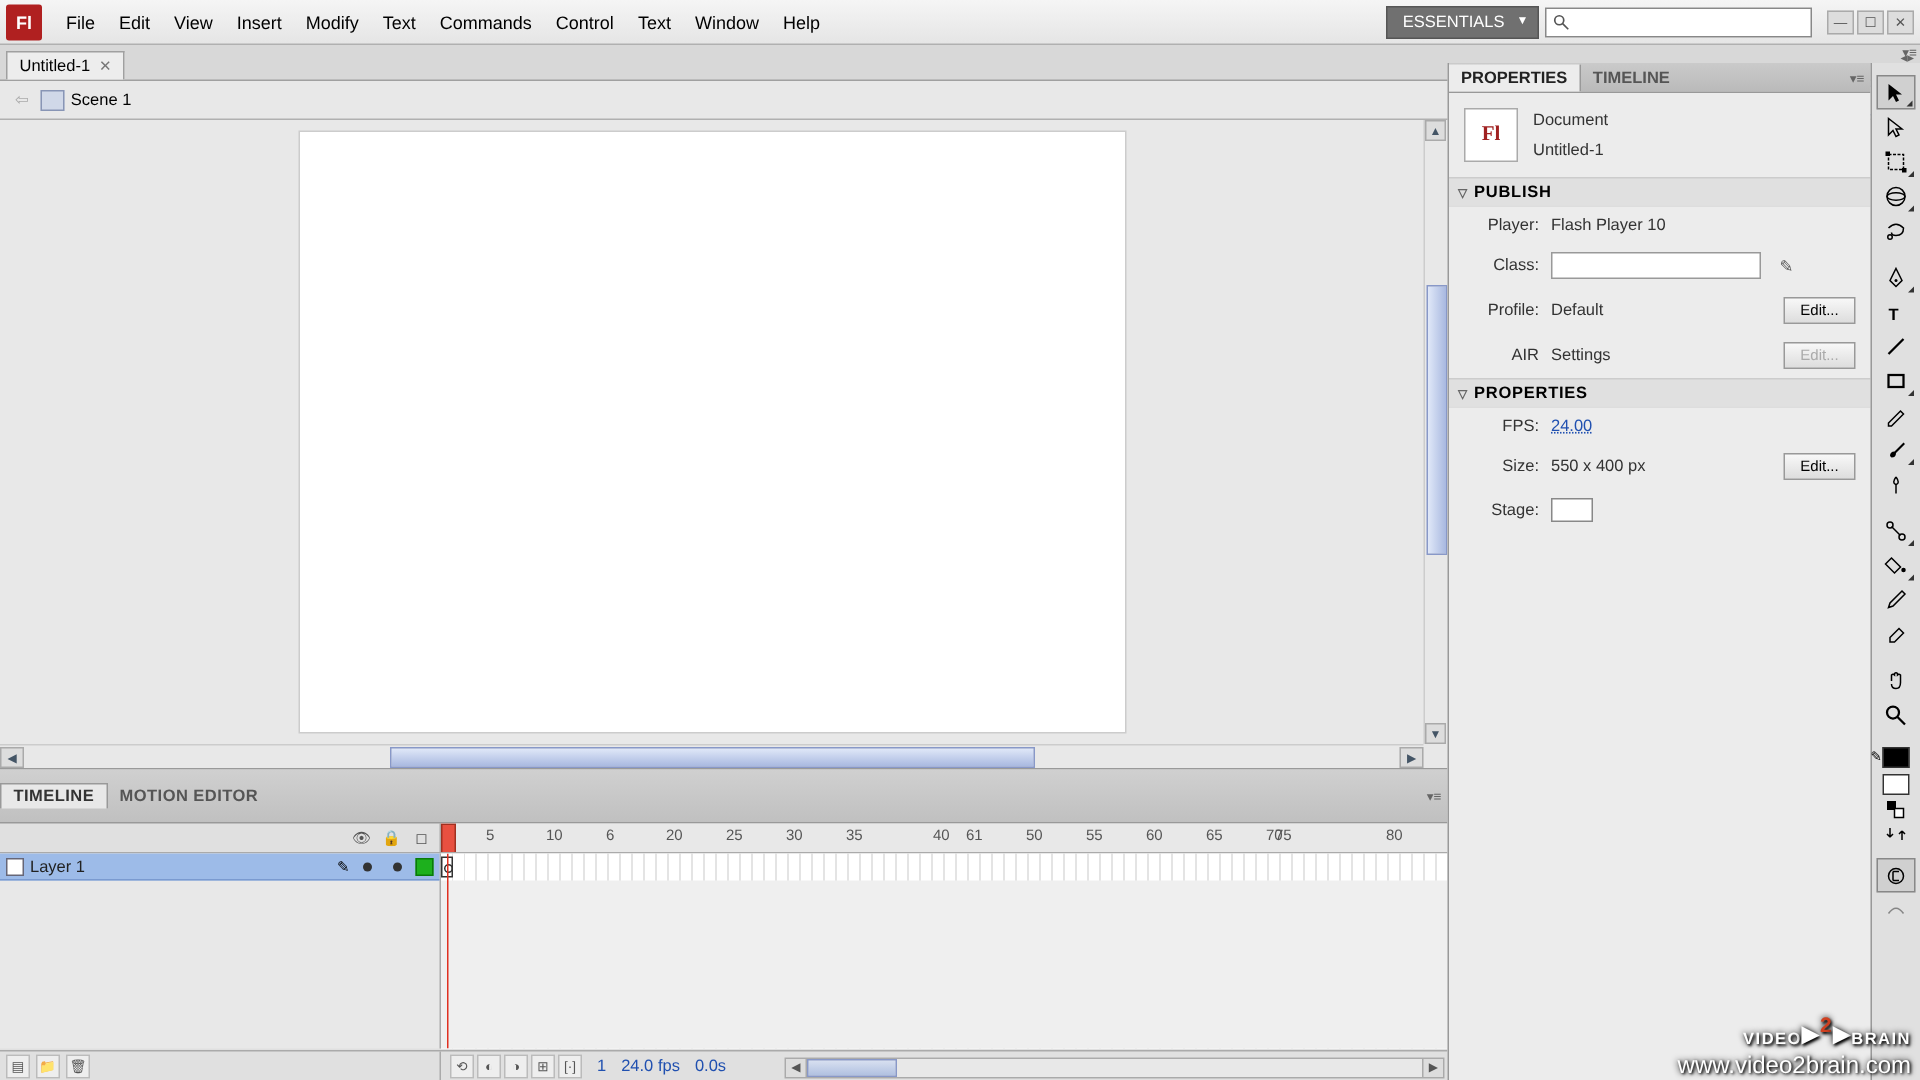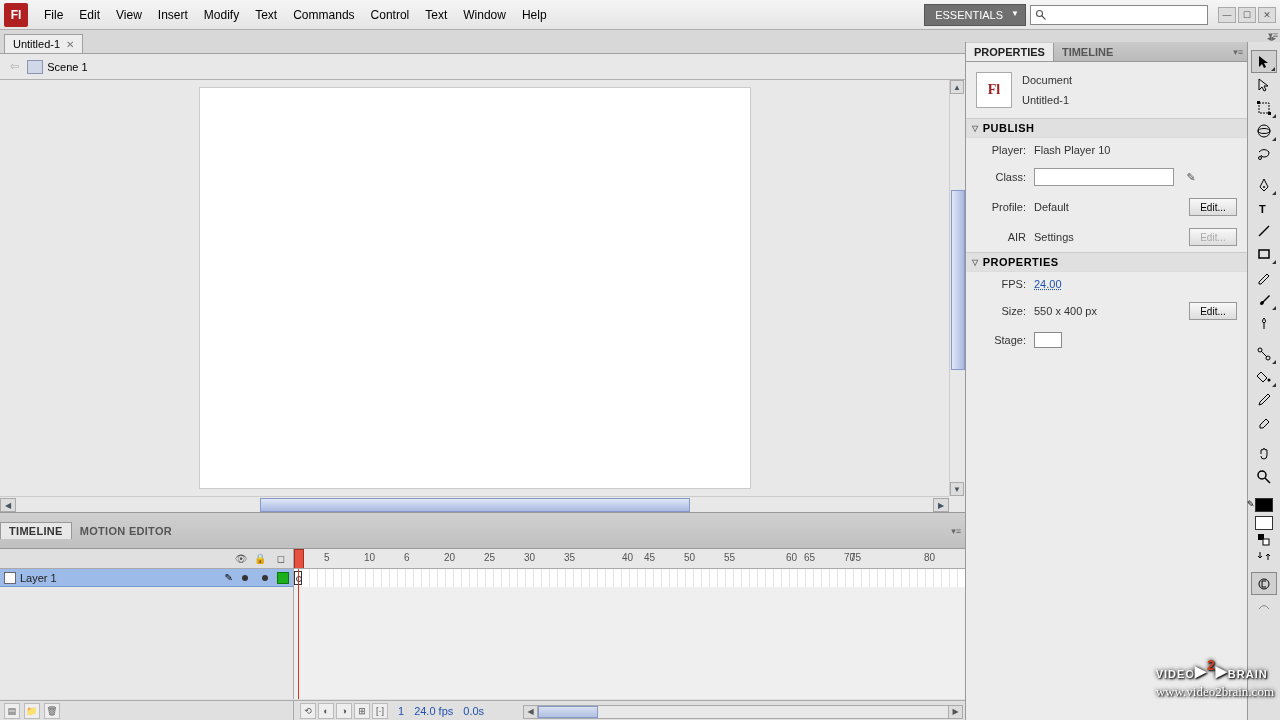--- a/index.html
+++ b/index.html
@@ -112,23 +112,23 @@
 .tools-panel { position: absolute; right: 0; top: 42px; width: 33px; height: 678px; background: #e0e0e0; border-left: 1px solid #999; display: flex; flex-direction: column; align-items: center; padding-top: 8px; gap: 0; }
 .tool-btn { width: 26px; height: 23px; display: flex; align-items: center; justify-content: center; color: #222; position: relative; }
 .tool-btn.active { background: #d0d0d0; border: 1px solid #888; }
 .tool-btn svg { width: 16px; height: 16px; }
 .tool-corner { position: absolute; right: 1px; bottom: 1px; width: 0; height: 0; border-left: 4px solid transparent; border-bottom: 4px solid #333; }
 .tool-swatch { width: 18px; height: 14px; border: 1px solid #333; margin: 2px 0; }
 .tool-sep { height: 8px; }
 .tools-panel-top { position:absolute; right:2px; top:30px; color:#666; font-size:9px; }
 
 
-.watermark { position: absolute; right: 6px; bottom: 20px; text-align: left; color: #fff; text-shadow: 0 0 4px #000, 1px 1px 2px #000; font-family: Arial; pointer-events: none; }
+.watermark { position: absolute; right: 6px; bottom: 0; text-align: right; color: #fff; text-shadow: 0 0 4px #000, 1px 1px 2px #000; font-family: Arial; pointer-events: none; }
 .watermark .brand { font-size: 22px; font-weight: bold; letter-spacing: 1px; }
-.watermark .url { font-size: 13px; font-family: Liberation Serif, serif; }
+.watermark .url { font-size: 16px; }
 .watermark .two { color: #d04020; font-size: 14px; vertical-align: super; }
 </style>
 </head>
 <body>
 
 <div class="menubar">
   <div class="app-icon">Fl</div>
   <div class="menu-item">File</div>
   <div class="menu-item">Edit</div>
   <div class="menu-item">View</div>
@@ -211,24 +211,24 @@
     <div class="tl-ruler">
       <div class="tl-ruler-playhead" style="left:0px"></div>
       <span class="tl-ruler-tick" style="left:30px">5</span>
       <span class="tl-ruler-tick" style="left:70px">10</span>
       <span class="tl-ruler-tick" style="left:110px">6</span>
       <span class="tl-ruler-tick" style="left:150px">20</span>
       <span class="tl-ruler-tick" style="left:190px">25</span>
       <span class="tl-ruler-tick" style="left:230px">30</span>
       <span class="tl-ruler-tick" style="left:270px">35</span>
       <span class="tl-ruler-tick" style="left:328px">40</span>
-      <span class="tl-ruler-tick" style="left:350px">45</span>
+      <span class="tl-ruler-tick" style="left:350px">61</span>
       <span class="tl-ruler-tick" style="left:390px">50</span>
       <span class="tl-ruler-tick" style="left:430px">55</span>
-      <span class="tl-ruler-tick" style="left:492px">60</span>
+      <span class="tl-ruler-tick" style="left:470px">60</span>
       <span class="tl-ruler-tick" style="left:510px">65</span>
       <span class="tl-ruler-tick" style="left:550px">70</span>
       <span class="tl-ruler-tick" style="left:556px">75</span>
       <span class="tl-ruler-tick" style="left:630px">80</span>
     </div>
   </div>
   <div class="tl-body">
     <div class="tl-layers">
       <div class="tl-layer-row">
         <div class="layer-page-icon"></div>

